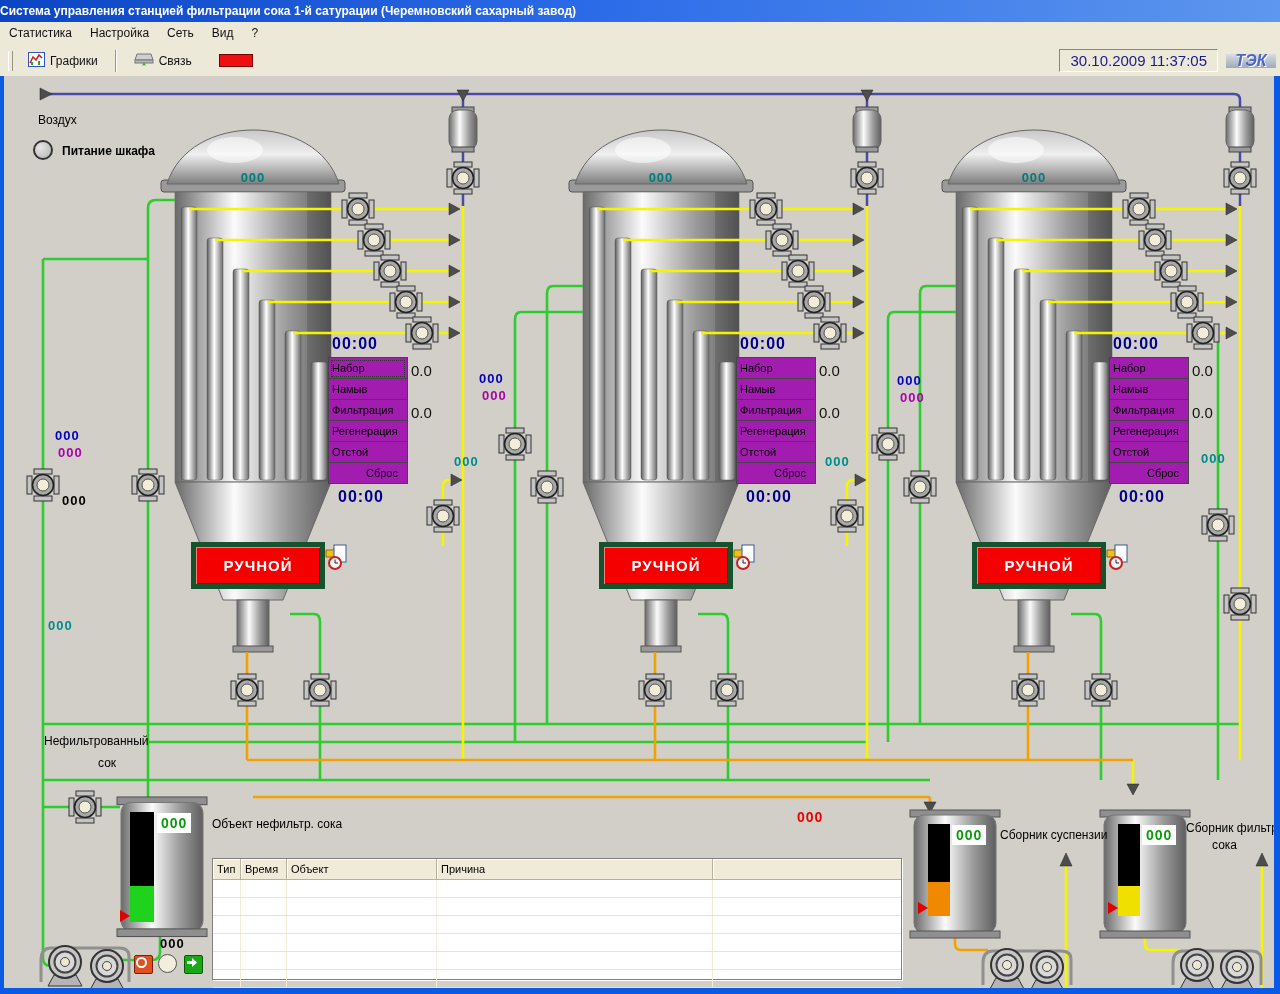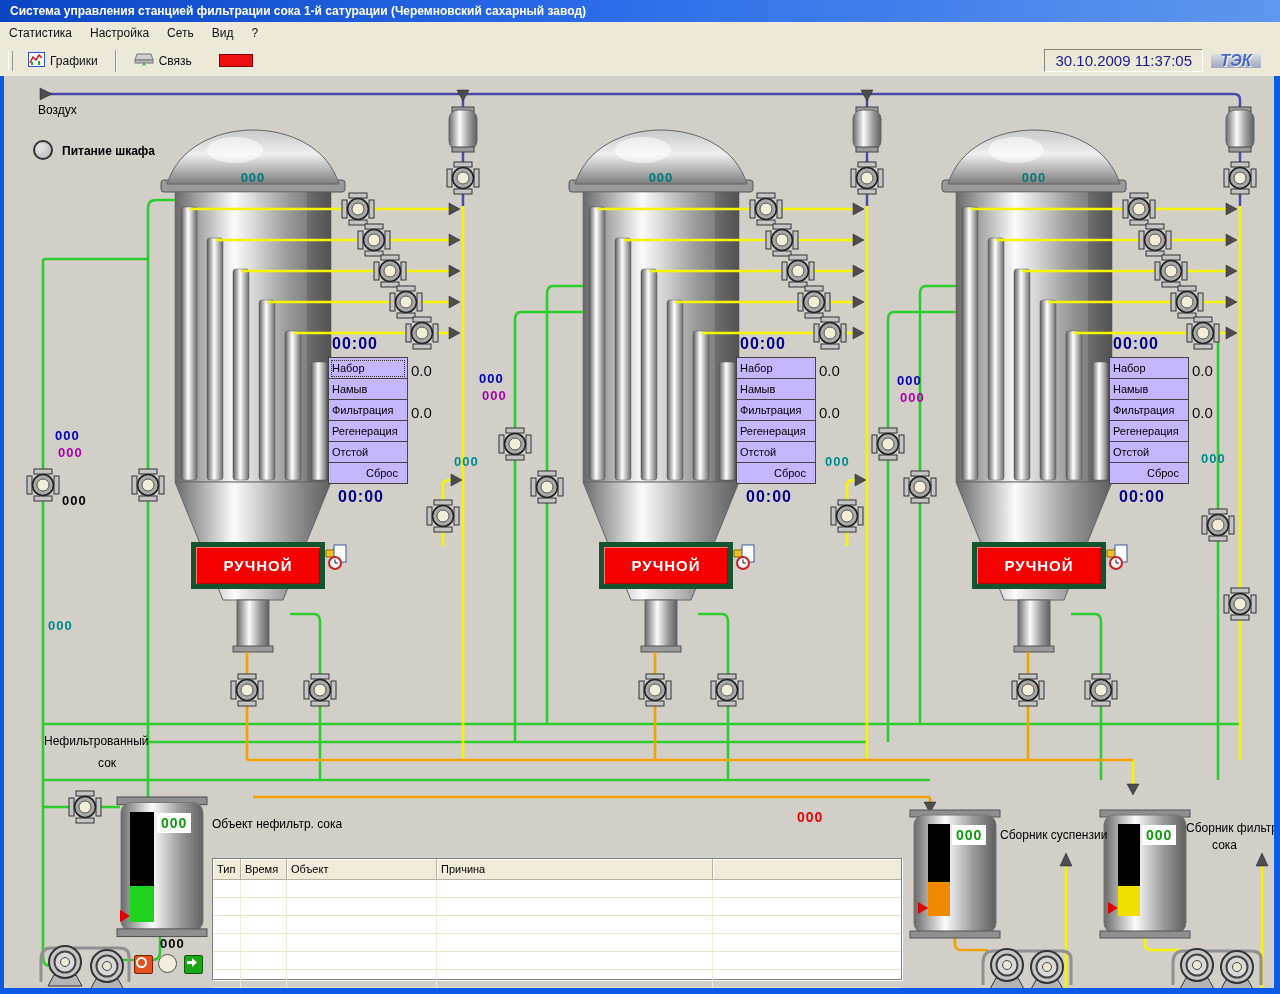--- a/index.html
+++ b/index.html
@@ -1,35 +1,35 @@
 <!DOCTYPE html>
 <html><head>
 <meta charset="utf-8">
 <style>
   html,body{margin:0;padding:0;background:#808080;}
   .app{position:relative;width:1280px;height:994px;overflow:hidden;
        font-family:"Liberation Sans",sans-serif;background:#d2cfc9;}
   
   .titlebar{position:absolute;left:0;top:0;width:1280px;height:22px;
     background:linear-gradient(90deg,#0b45c4,#2a6ae8 45%,#5e97ee);
-    color:#fff;font-weight:bold;font-size:12px;line-height:22px;padding-left:10px;box-sizing:border-box;}
+    color:#fff;font-weight:bold;font-size:12px;line-height:22px;padding-left:0;box-sizing:border-box;}
   .menubar{position:absolute;left:0;top:22px;width:1280px;height:23px;background:#ece9d8;
     border-bottom:1px solid #d8d4c4;font-size:12px;color:#111;display:flex;align-items:center;}
   .menuitem{padding:0 9px;height:100%;line-height:23px;cursor:default;}
   .toolbar{position:absolute;left:0;top:45px;width:1280px;height:31px;background:#ece9d8;
     border-bottom:1px solid #c8c4b4;display:flex;align-items:center;font-size:12px;color:#111;}
   .gripper{width:3px;height:20px;border-left:1px solid #fff;border-right:1px solid #9a9686;margin:0 6px 0 8px;}
   .tbtn{display:flex;align-items:center;gap:5px;padding:3px 8px;border:1px solid transparent;}
   .tsep{width:1px;height:22px;background:#9a9686;border-right:1px solid #fff;margin:0 8px;}
   .redled{width:32px;height:11px;background:#ee1010;border:1px solid #7a0000;margin-left:18px;}
   .spacer{flex:1;}
   .datebox{border:1px solid;border-color:#8a8675 #fff #fff #8a8675;padding:2px 10px;
     font-weight:normal;font-size:15px;color:#1a1a8c;margin-right:8px;}
   .logo{width:50px;height:14px;background:linear-gradient(#d8dce4,#a0a8ba);display:flex;
-    align-items:center;justify-content:center;margin-right:19px;
+    align-items:center;justify-content:center;margin-right:4px;
     font-style:italic;font-weight:bold;font-size:16px;color:#4a66c8;text-shadow:1px 1px 0 #fff;}
   
   .mimic{position:absolute;left:0;top:76px;width:1280px;height:918px;background:#d2cfc9;}
   .mimic svg{position:absolute;left:0;top:0;}
   .wb{position:absolute;background:#0a5ae6;z-index:50;}
   
   .pipe{fill:none;stroke-linejoin:round;}
   .pipe2{fill:none;stroke-linejoin:round;}
   .pipe2.g{stroke:#2ecc2e;stroke-width:2.6}
   .pipe2.y{stroke:#f5f500;stroke-width:2.6}
@@ -41,21 +41,21 @@
   .abs{position:absolute;}
   .lbl{position:absolute;font-size:12px;color:#000;white-space:nowrap;}
   .lblb{font-weight:bold;}
   .num{position:absolute;font-weight:bold;font-size:13px;letter-spacing:1px;white-space:nowrap;}
   .c-blue{color:#0000bb}.c-purple{color:#aa00aa}.c-teal{color:#008b8b}
   .c-red{color:#ee0000}.c-black{color:#000}
   .timer{position:absolute;font-weight:bold;font-size:16px;color:#00008b;letter-spacing:1px;}
   .domeval{position:absolute;width:40px;text-align:center;font-weight:bold;font-size:13px;
     color:#007a7a;letter-spacing:1px;}
   .bigval{position:absolute;font-size:15px;color:#111;}
-  .ptable{position:absolute;width:78px;background:#c4b5fd;border:1px solid #444;font-size:11px;}
+  .ptable{position:absolute;width:78px;background:#a21caf;border:1px solid #444;font-size:11px;}
   .ptable .row{height:20px;line-height:20px;padding:0 3px;border-bottom:1px solid #444;white-space:nowrap;overflow:hidden;}
   .ptable .row:last-child{border-bottom:none;padding-left:37px;}
   .ptable .row.focus{outline:1px dotted #333;outline-offset:-3px;}
   .modebtn{position:absolute;width:124px;height:37px;background:#f50000;color:#fff;
     border:5px solid #14532d;box-shadow:inset 1px 1px 0 #ff7a7a, inset -1px -1px 0 #b00000;
     font-weight:bold;font-size:15px;letter-spacing:1px;display:flex;align-items:center;justify-content:center;}
   .tankval{position:absolute;background:#fff;padding:0 4px;font-weight:bold;font-size:14px;
     color:#0a9a0a;letter-spacing:1px;line-height:20px;}
   .lamp{position:absolute;width:20px;height:20px;border-radius:50%;border:2px solid #333;
     background:radial-gradient(circle at 35% 35%,#e6e6e6,#b2b2b2);box-sizing:border-box;}
@@ -300,21 +300,21 @@
     <g>
       <use href="#pump" x="1007" y="889"></use>
           <use href="#pump" x="1047" y="891"></use>
     </g>
     <g>
       <use href="#pump" x="1197" y="889"></use>
           <use href="#pump" x="1237" y="891"></use>
     </g>
   </svg>
 
-  <span class="lbl" style="left:38px;top:27px">Воздух</span>
+  <span class="lbl" style="left:38px;top:37px">Воздух</span>
   <div class="lamp" style="left:33px;top:64px"></div>
   <span class="lbl lblb" style="left:62px;top:68px">Питание шкафа</span>
 
   <span class="domeval" style="left:233px;top:94px">000</span>
   <span class="timer" style="left:332px;top:259px">00:00</span>
   <div class="ptable" style="left:328px;top:281px">
     <div class="row focus">Набор</div>
     <div class="row">Намыв</div>
     <div class="row">Фильтрация</div>
     <div class="row">Регенерация</div>

